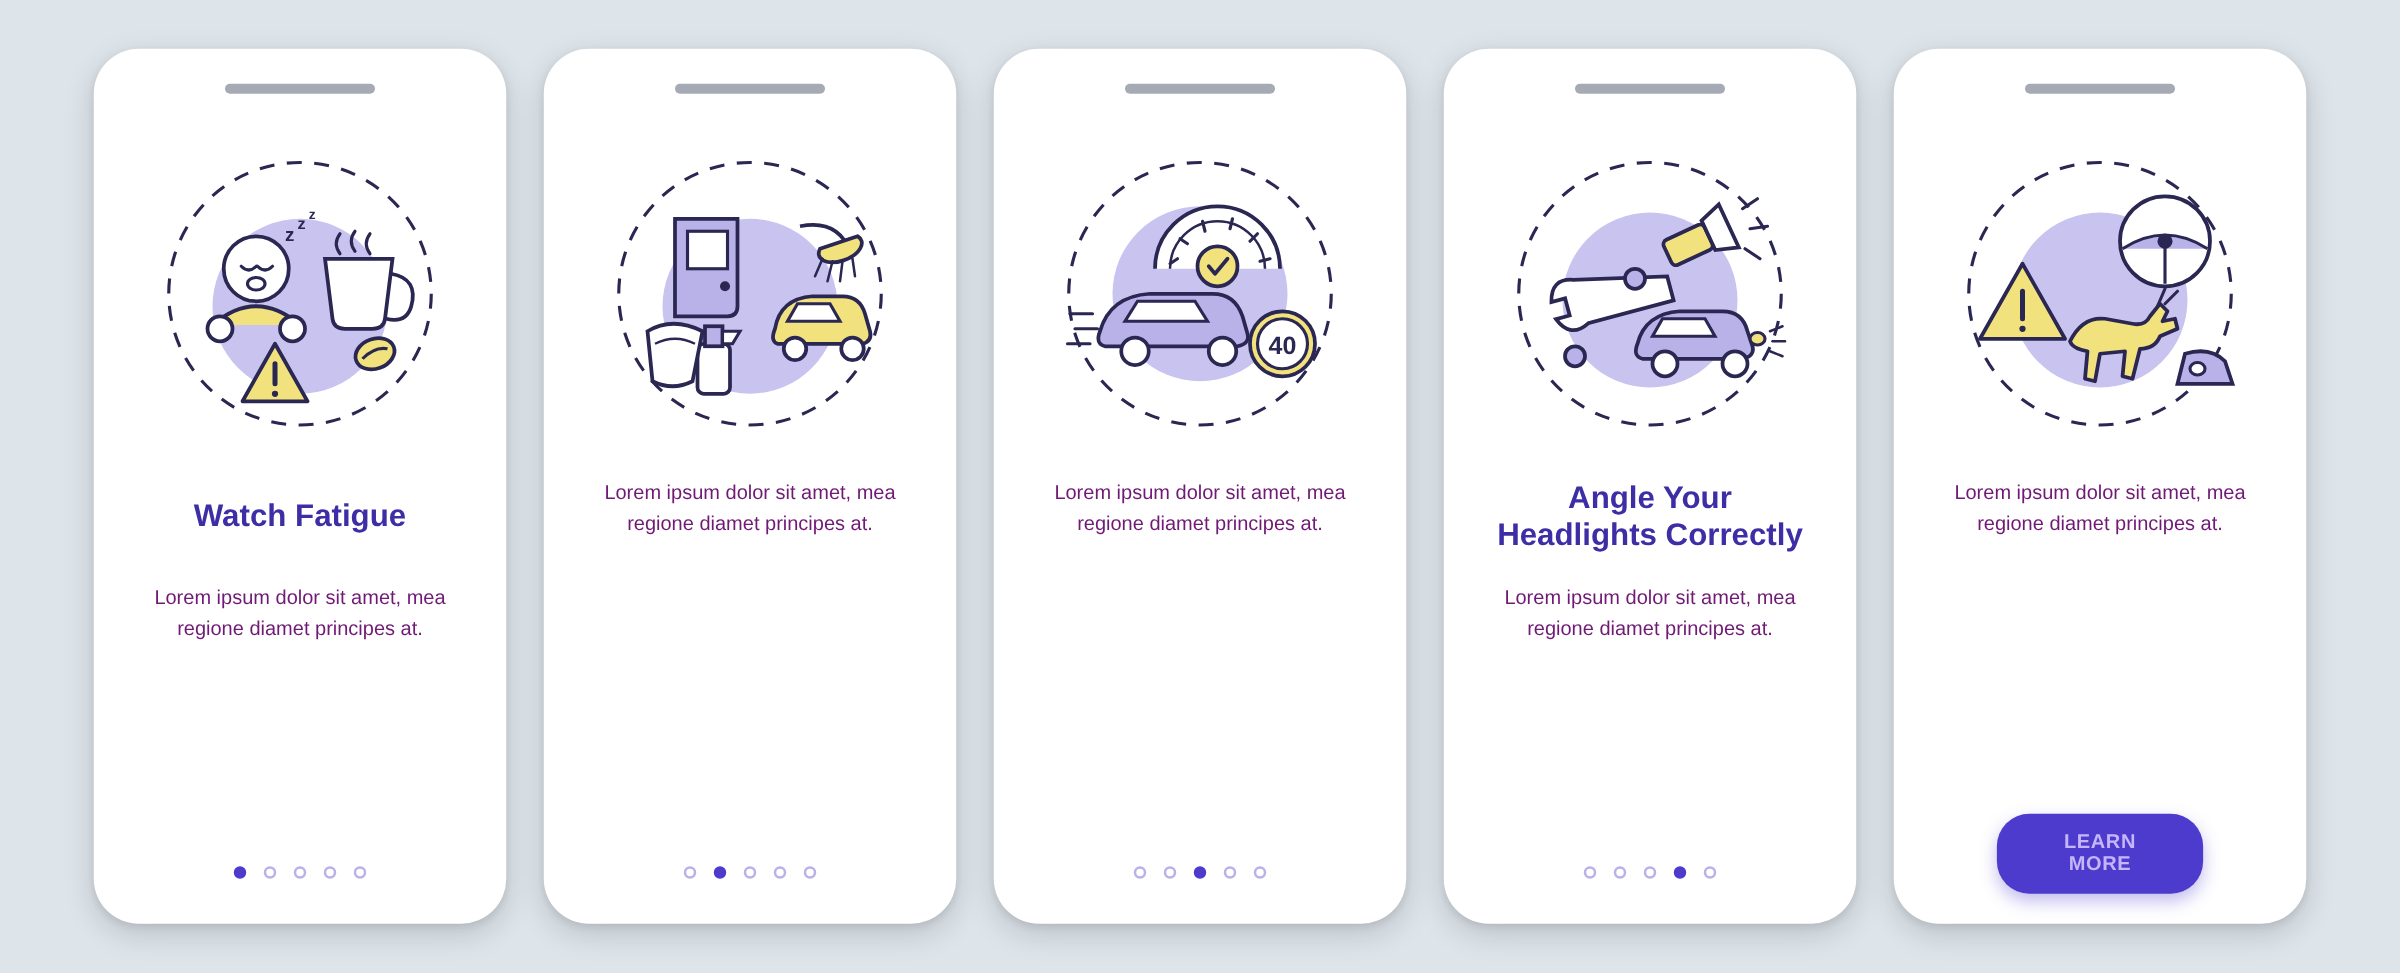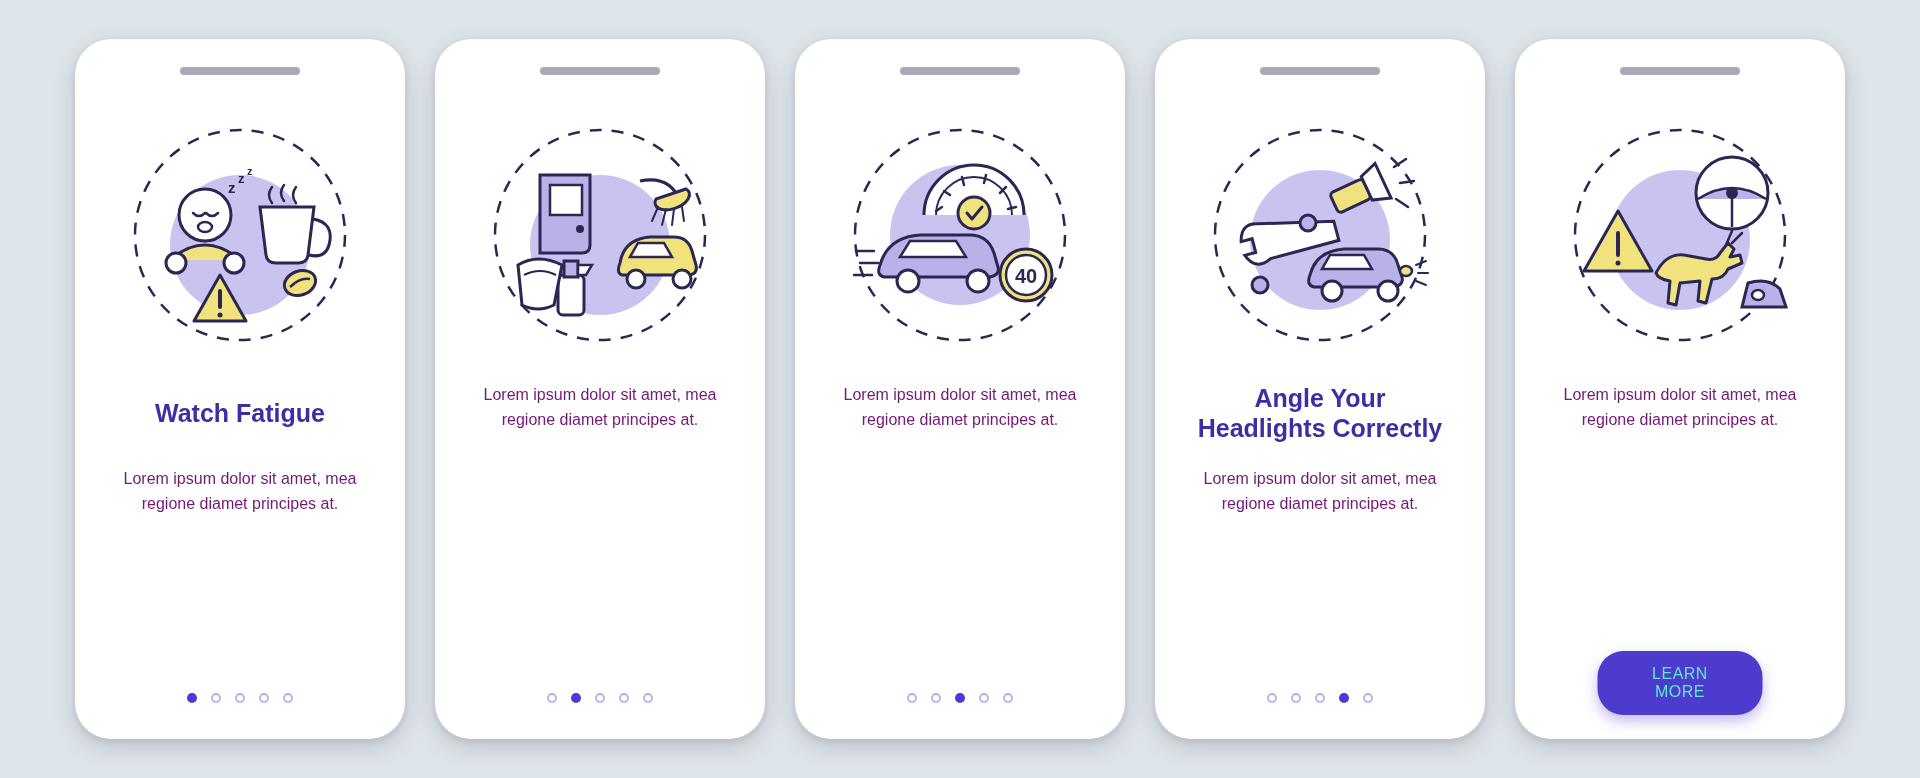--- a/index.html
+++ b/index.html
@@ -83,26 +83,26 @@
   .dot.active {
     background: #4c3bcc;
     border-color: #4c3bcc;
   }
   .cta {
     position: absolute;
     bottom: 24px;
     left: 50%;
     transform: translateX(-50%);
     background: #4c3bcc;
-    color: #5eead4;
+    color: #c4b5fd;
     border: none;
     border-radius: 26px;
     padding: 14px 36px;
     font-size: 16px;
-    font-weight: 400;
+    font-weight: 700;
     letter-spacing: 0.5px;
     box-shadow: 0 6px 14px rgba(76,59,204,0.35);
     cursor: pointer;
   }
 </style>
 </head>
 <body>
 
 <div class="container">
 

